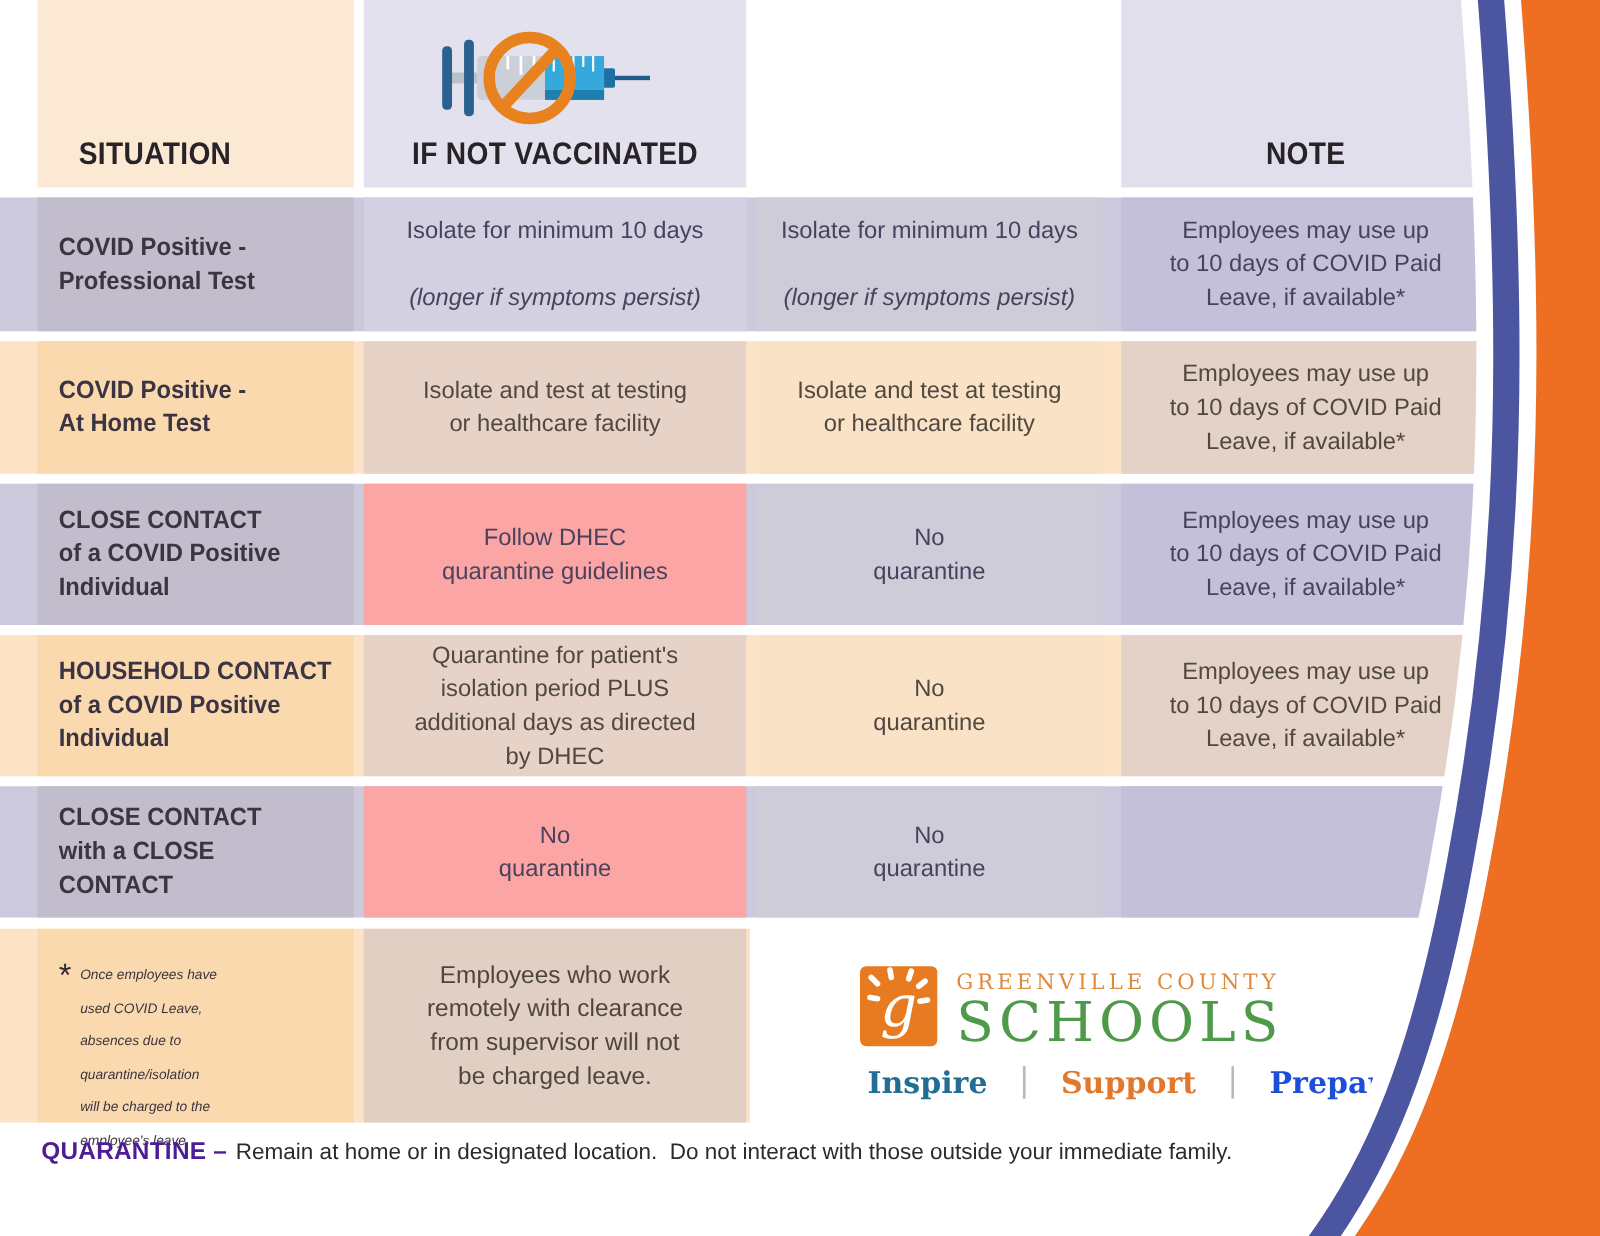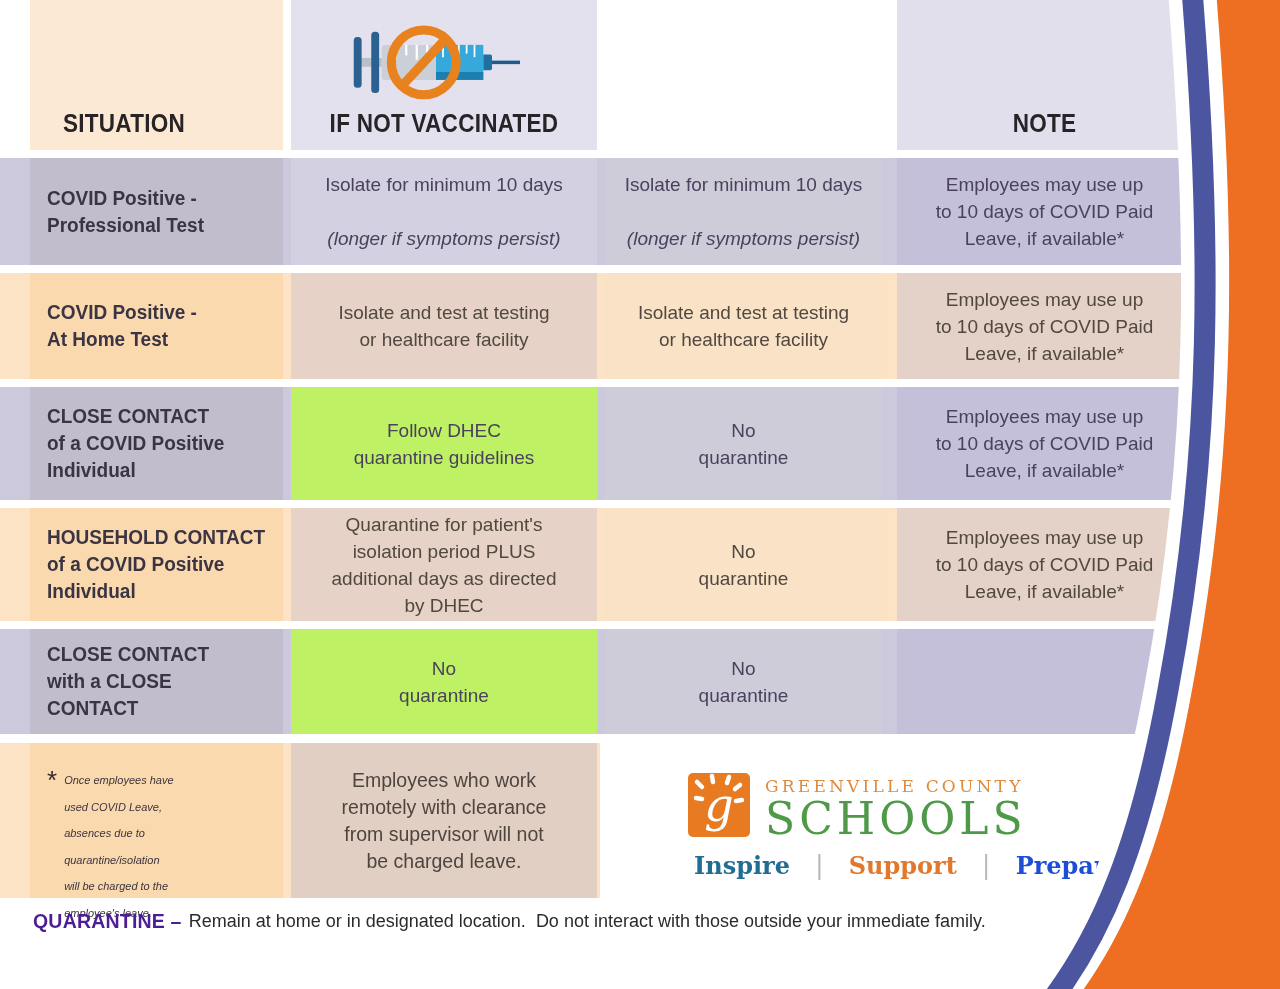--- a/index.html
+++ b/index.html
@@ -26,21 +26,21 @@
   .rf{top:743px;height:155px;text-align:center;}
   
   .band.purple{background:#cdc9dd;}
   .band.peach{background:#fde3c5;}
   .band.footer{background:#fde3c5;width:600px;}
   .hc1{background:#fce9d3;}
   .hc2{background:#e2e1ed;}
   .hc3{background:#f9f0e1;}
   .hc4{background:#e1dfec;text-decoration:underline;}
   .purple-row .c1{background:#c2bdcd;}
-  .purple-row .c2{background:#bef264;}
+  .purple-row .c2{background:#fca5a5;}
   .purple-row .c2.light{background:#d3d0e1;}
   .purple-row .c3{background:#cfccda;}
   .purple-row .c4{background:#c4c0da;}
   .peach-row .c1{background:#fbd9ae;}
   .peach-row .c2{background:#e6d2c6;}
   .peach-row .c3{background:#f9e2c5;}
   .peach-row .c4{background:#e4d1c7;}
   .cell.fn1{background:#fbd9ae;}
   .cell.fn2{background:#e2cfc4;}
   

